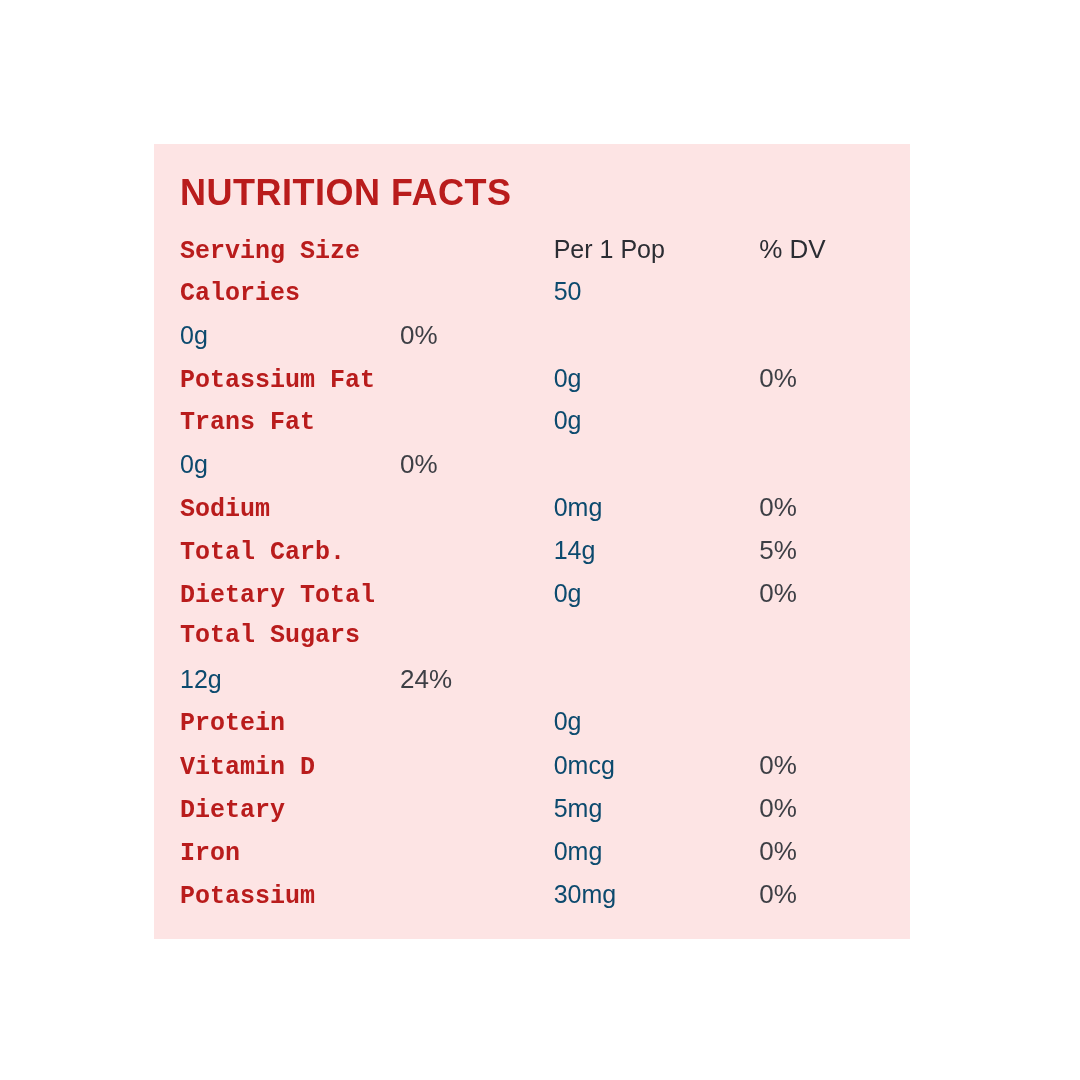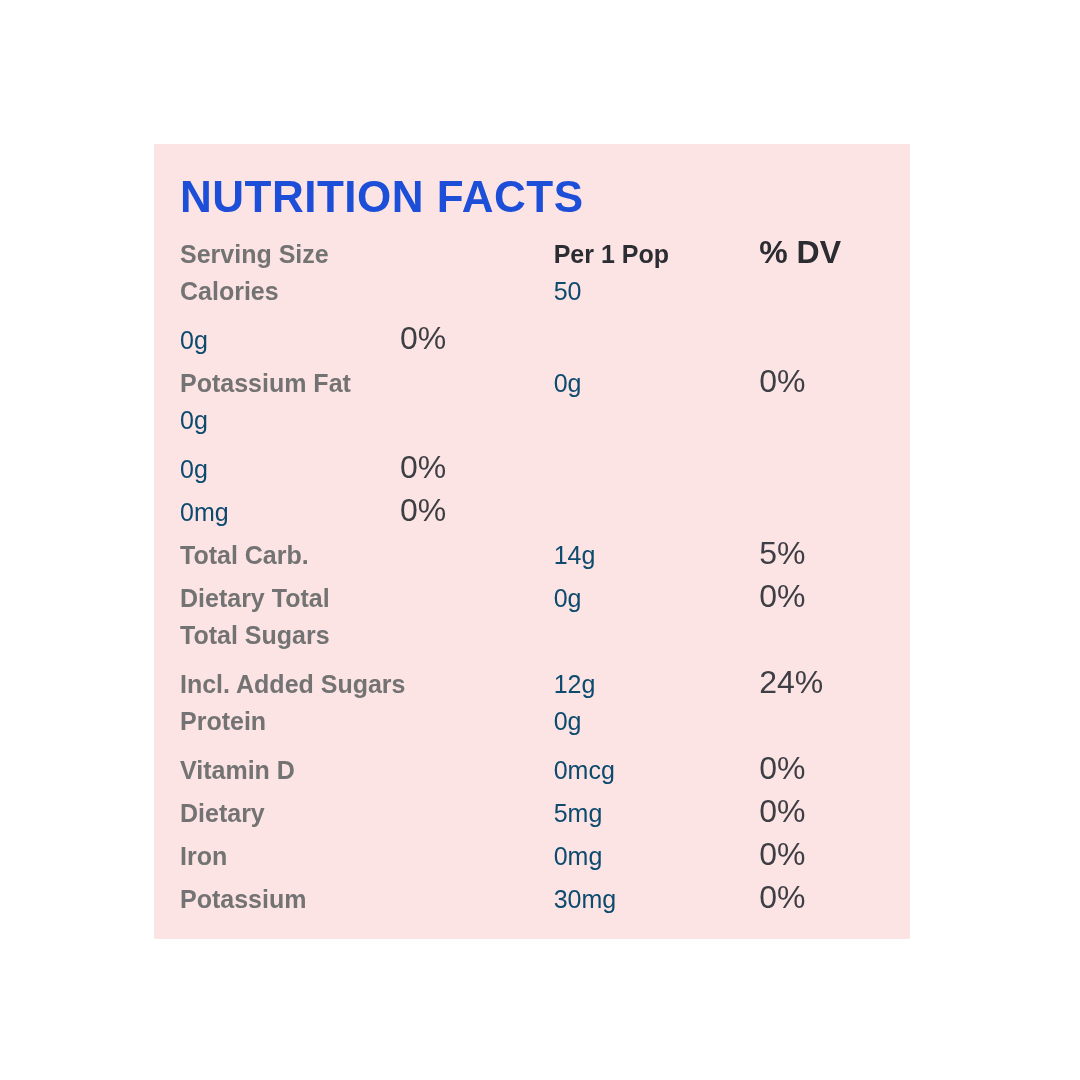--- a/index.html
+++ b/index.html
@@ -23,61 +23,62 @@
     left: 154px;
     top: 144px;
     width: 756px;
     height: 795px;
     background: #fde4e4;
   }
   #title {
     position: absolute;
     left: 26px;
     top: 28px;
-    font-size: 44px;
+    font-size: 36px;
     font-weight: bold;
     letter-spacing: 0.5px;
-    color: #1d4ed8;
+    color: #b91c1c;
     font-family: "Liberation Sans", sans-serif;
   }
   #table {
     position: absolute;
     left: 26px;
     top: 90px;
     width: 710px;
   }
   .row {
     display: flex;
     align-items: baseline;
     height: 43px;
   }
   .c-label {
     width: 400px;
     font-size: 25px;
     font-weight: bold;
-    color: #737373;
+    color: #b91c1c;
     white-space: nowrap;
+    font-family: Liberation Mono, monospace;
   }
   .c-amount {
     width: 220px;
     font-size: 25px;
     font-weight: normal;
     color: #0c4a6e;
     white-space: nowrap;
   }
   .c-dv {
     width: 140px;
-    font-size: 32px;
+    font-size: 26px;
     font-weight: normal;
     color: #3d3f45;
     white-space: nowrap;
   }
   .row.header .c-amount,
   .row.header .c-dv {
-    font-weight: bold;
+    font-weight: normal;
     color: #2b2d33;
   }
 </style>
 </head>
 <body>
 
 <div id="page">
   <div id="panel">
 
     <div id="title">NUTRITION FACTS</div>
@@ -101,30 +102,32 @@
         <div class="c-dv">0%</div>
       </div>
 
       <div class="row">
         <div class="c-label">Potassium Fat</div>
         <div class="c-amount">0g</div>
         <div class="c-dv">0%</div>
       </div>
 
       <div class="row">
+        <div class="c-label">Trans Fat</div>
         <div class="c-amount">0g</div>
         <div class="c-dv"></div>
       </div>
 
       <div class="row">
         <div class="c-amount">0g</div>
         <div class="c-dv">0%</div>
       </div>
 
       <div class="row">
+        <div class="c-label">Sodium</div>
         <div class="c-amount">0mg</div>
         <div class="c-dv">0%</div>
       </div>
 
       <div class="row">
         <div class="c-label">Total Carb.</div>
         <div class="c-amount">14g</div>
         <div class="c-dv">5%</div>
       </div>
 
@@ -133,21 +136,20 @@
         <div class="c-amount">0g</div>
         <div class="c-dv">0%</div>
       </div>
 
       <div class="row">
         <div class="c-label">Total Sugars</div>
         <div class="c-dv"></div>
       </div>
 
       <div class="row">
-        <div class="c-label">Incl. Added Sugars</div>
         <div class="c-amount">12g</div>
         <div class="c-dv">24%</div>
       </div>
 
       <div class="row">
         <div class="c-label">Protein</div>
         <div class="c-amount">0g</div>
         <div class="c-dv"></div>
       </div>
 

